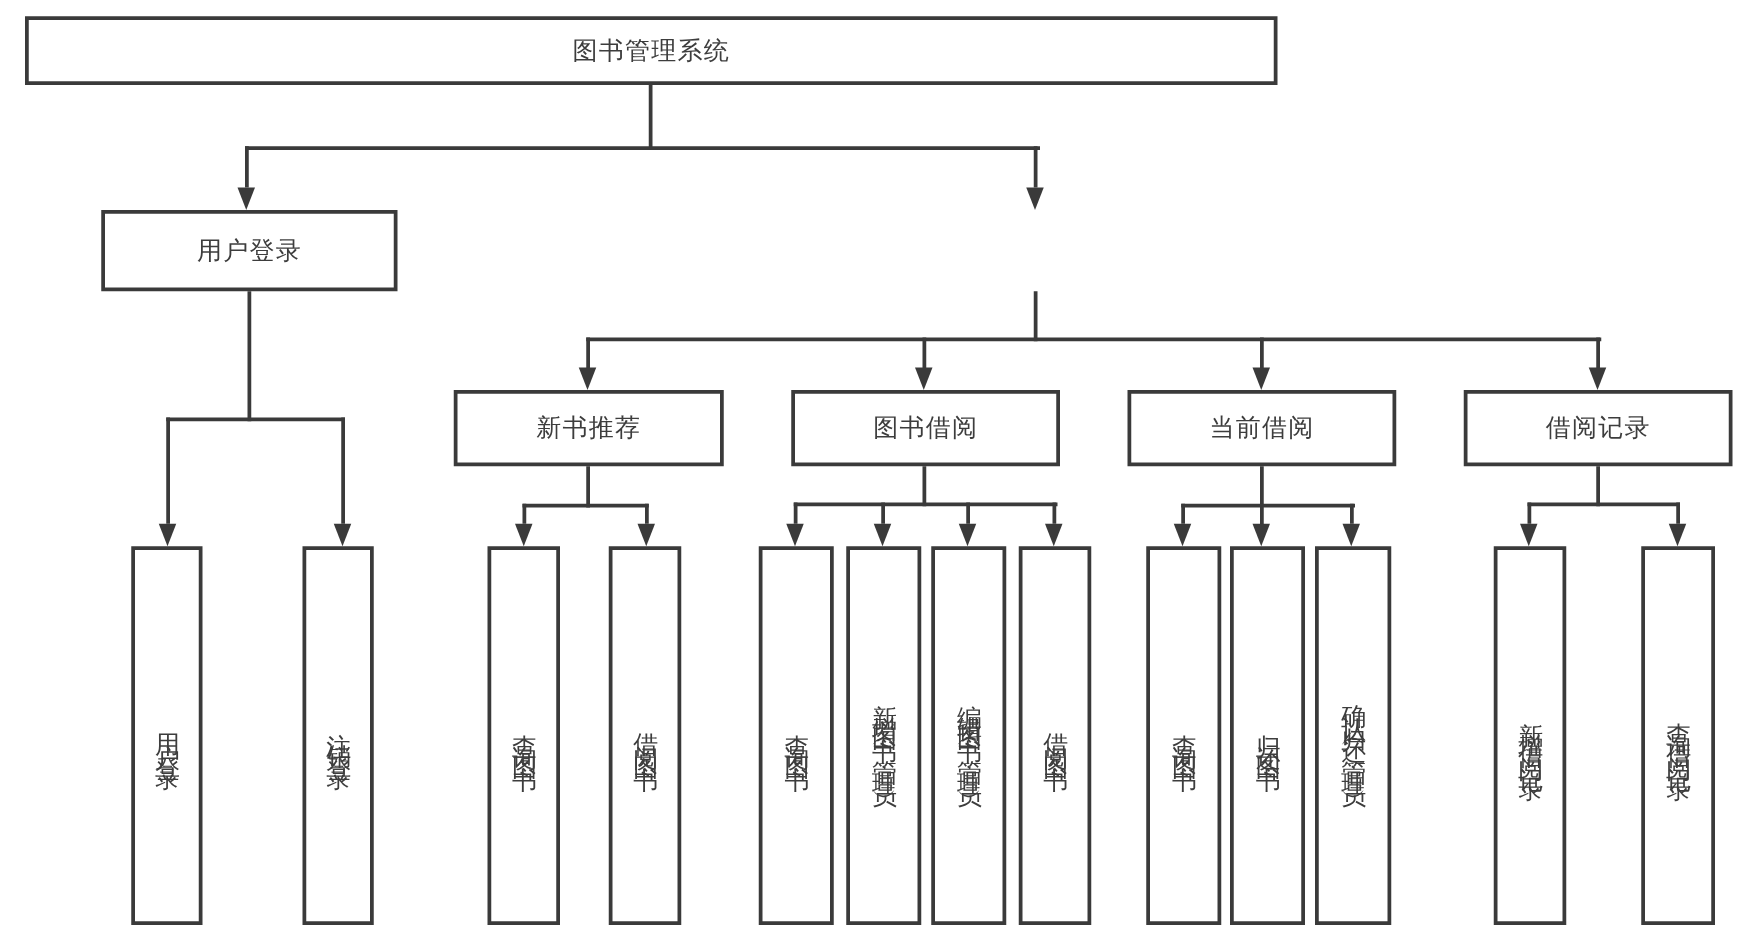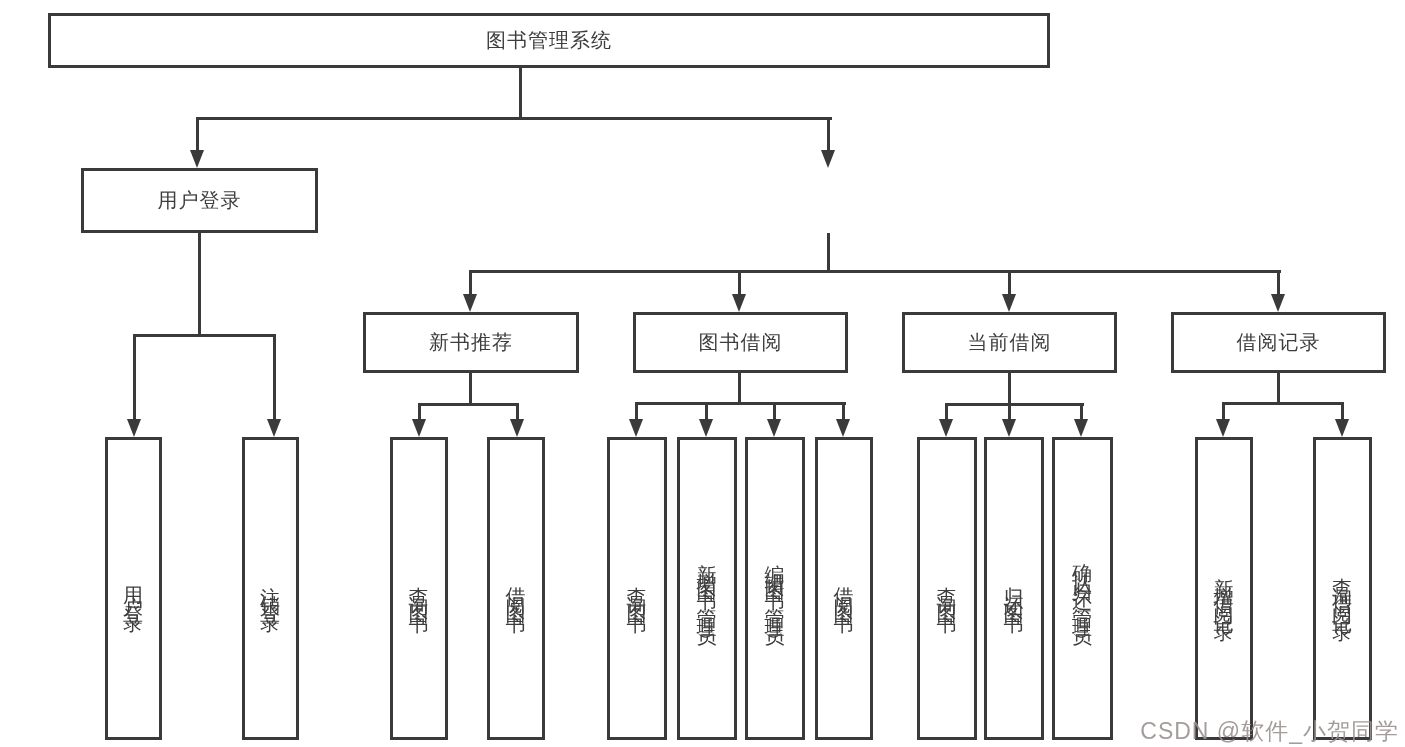--- a/index.html
+++ b/index.html
@@ -36,21 +36,21 @@
   .watermark{
     position:absolute;top:716px;right:6px;font-size:23px;letter-spacing:1px;
     color:var(--watermark);opacity:.9;z-index:5;white-space:nowrap;
   }
 </style>
 </head>
 <body>
 
 <div class="canvas">
 
-  <div class="node" style="left:20px;top:13px;width:1002px;height:55px;margin-left:28px;">
+  <div class="node" style="left:20px;top:13px;width:1002px;height:55px;">
     <span class="lbl">图书管理系统</span>
   </div>
 
   <div class="node" style="left:81px;top:168px;width:237px;height:65px;">
     <span class="lbl">用户登录</span>
   </div>
 
   <div class="node" style="left:633px;top:312px;width:215px;height:61px;">
     <span class="lbl">图书借阅</span>
   </div>
@@ -159,15 +159,14 @@
   <div class="cline" style="left:1080px;top:403px;width:3px;height:16px;"></div>
   <div class="arrow" style="left:1074px;top:419px;"></div>
 
   <div class="cline" style="left:1277px;top:373px;width:3px;height:32px;"></div>
   <div class="cline" style="left:1222px;top:402px;width:122px;height:3px;"></div>
   <div class="cline" style="left:1222px;top:402px;width:3px;height:17px;"></div>
   <div class="arrow" style="left:1216px;top:419px;"></div>
   <div class="cline" style="left:1341px;top:402px;width:3px;height:17px;"></div>
   <div class="arrow" style="left:1335px;top:419px;"></div>
 
-  <div class="watermark">CSDN @软件_小贺同学</div>
 
 </div>
 
 </body></html>

